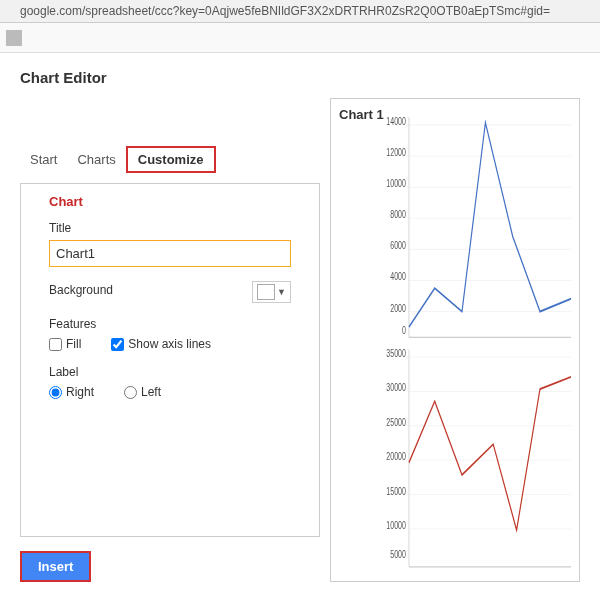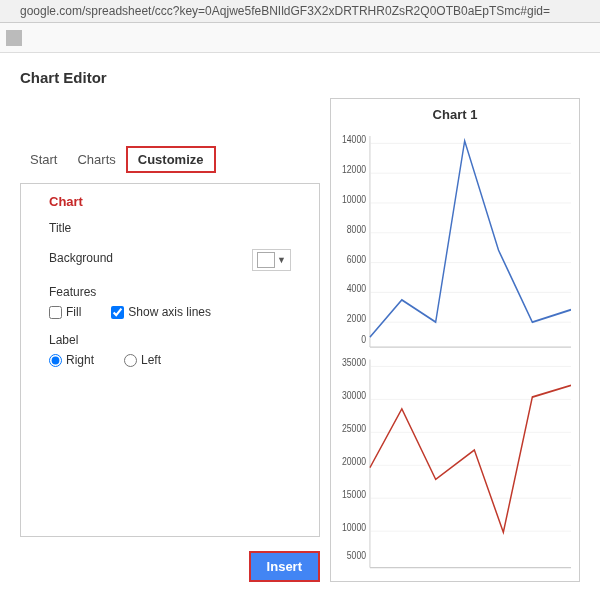--- a/index.html
+++ b/index.html
@@ -201,21 +201,20 @@
     .panel-divider {
       width: 10px;
     }
 
     
     .right-panel {
       flex: 1;
       border: 1px solid #ccc;
       padding: 8px;
       display: flex;
-      flex-direction: column;
     }
 
     .chart-title-label {
       font-size: 13px;
       font-weight: bold;
       text-align: center;
       margin-bottom: 4px;
       color: #333;
     }
 
@@ -233,21 +232,21 @@
 
     svg.chart-svg {
       width: 100%;
       height: 100%;
     }
 
     
     .bottom-buttons {
       display: flex;
       margin-top: 14px;
-      align-items: flex-end;
+      align-items: flex-start;
       flex-direction: column;
     }
 
     .btn-insert {
       background: #4285f4;
       color: #fff;
       border: 2px solid #d32f2f;
       padding: 6px 16px;
       font-size: 13px;
       cursor: pointer;
@@ -292,20 +291,21 @@
         <div class="tab active">
           <span>Customize</span>
         </div>
       </div>
 
       <div class="panel-section">
         <div class="section-header">Chart</div>
 
         <div class="field-group">
           <div class="field-label">Title</div>
+          <input class="text-input" type="text" value="Chart1" style="">
         </div>
 
         <div class="background-row">
           <span class="field-label">Background</span>
           <div class="color-picker-btn">
             <div class="color-swatch"></div>
             <span class="color-dropdown-arrow">▼</span>
           </div>
         </div>
 

